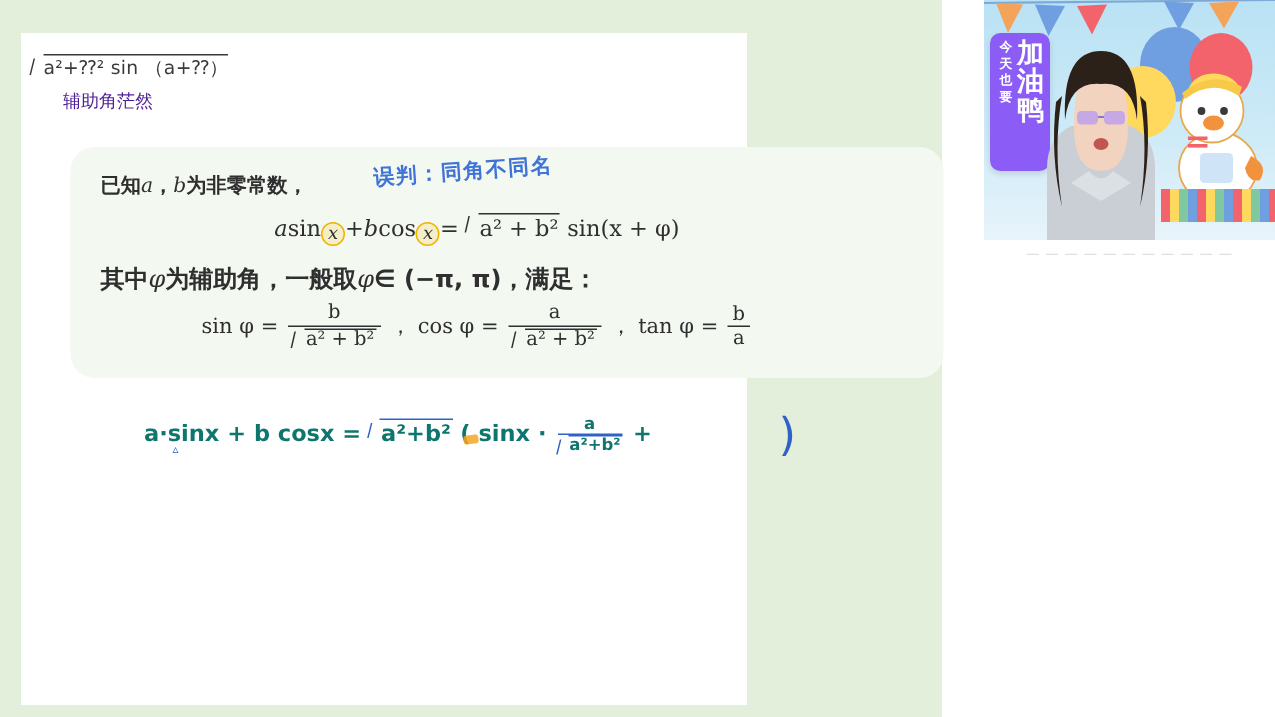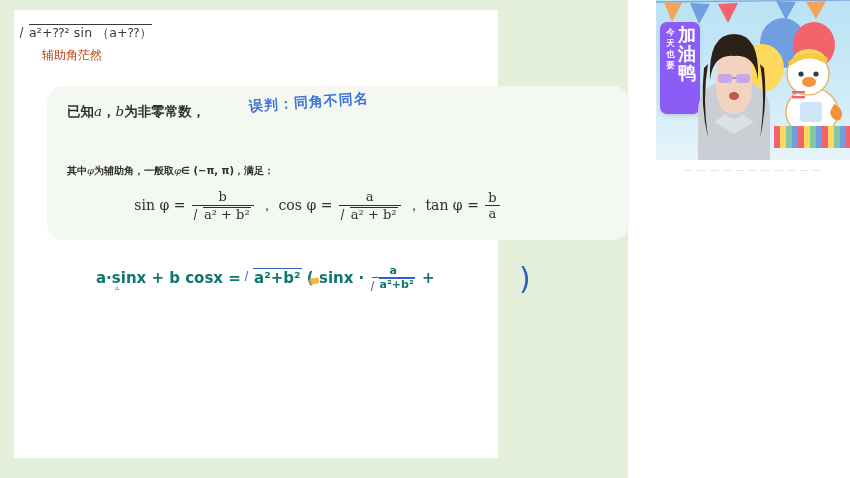--- a/index.html
+++ b/index.html
@@ -9,42 +9,42 @@
     font-family:"Liberation Sans","DejaVu Sans",sans-serif;
   }
   .screen{position:relative;width:850px;height:478px;background:#ffffff;}
 
   
   .slide-outer{
     position:absolute;left:0;top:0;width:628px;height:478px;
     background:#e4efdb;
   }
   .slide-page{
-    position:absolute;left:14px;top:10px;width:484px;height:448px;
+    position:absolute;left:14px;top:22px;width:484px;height:448px;
     background:#ffffff;
   }
 
   
   .corner-note{
     position:absolute;left:6px;top:14px;width:140px;
     color:#3a3a3a;
     font-family:"DejaVu Sans",sans-serif;
   }
   .corner-formula{
     font-size:12.5px;letter-spacing:.2px;white-space:nowrap;
     display:flex;align-items:flex-start;
   }
   .rad-wrap{position:relative;display:inline-block;padding-left:9px;}
   .rad-wrap:before{
     content:"";position:absolute;left:1px;top:3px;width:6px;height:11px;
     border-left:1.4px solid #3a3a3a;transform:skewX(-14deg);
   }
   .rad-bar{border-top:1.2px solid #3a3a3a;padding-top:0px;display:inline-block;}
   .corner-sub{
-    font-size:12px;margin-top:5px;margin-left:22px;color:#c2410c;
+    font-size:12px;margin-top:5px;margin-left:22px;color:#4c1d95;
     font-family:"DejaVu Sans",sans-serif;
   }
 
   
   .banner{
     position:absolute;left:152px;top:19px;width:300px;height:40px;
   }
   .brush{
     position:absolute;left:0;top:0;width:300px;height:40px;
   }
@@ -62,21 +62,21 @@
     position:absolute;left:33px;top:76px;width:542px;height:154px;
     background:#f3f8f1;border-radius:16px;padding-left:40px;
   }
   .card-line{
     position:absolute;color:#2f2f2f;
     font-family:"DejaVu Serif","Liberation Serif",serif;
   }
   .ln1{left:20px;top:17px;font-size:13.5px;font-family:"DejaVu Sans",sans-serif;font-weight:bold;}
   .ln1 i{font-family:"DejaVu Serif",serif;font-style:italic;font-weight:normal;}
   .ln2{left:0;top:44px;width:542px;text-align:center;font-size:15px;}
-  .ln3{left:20px;top:78px;font-size:10px;font-family:"DejaVu Sans",sans-serif;font-weight:bold;}
+  .ln3{left:20px;top:78px;font-size:16px;font-family:"DejaVu Sans",sans-serif;font-weight:bold;}
   .ln3 i{font-family:"DejaVu Serif",serif;font-style:italic;font-weight:normal;}
   .ln4{left:0;top:104px;width:542px;text-align:center;font-size:14px;}
 
   .mi{font-style:italic;font-family:"DejaVu Serif",serif;}
   .circ{
     display:inline-block;border:1.6px solid #f0b400;border-radius:50%;
     width:14px;height:14px;line-height:13px;text-align:center;
     font-style:italic;font-size:12px;vertical-align:-2px;
     background:rgba(250,214,110,.30);
   }
@@ -185,20 +185,25 @@
         <div class="corner-sub">辅助角茫然</div>
       </div>
 
 
       <div class="card">
 
         <div class="card-line ln1">
           <span>已知</span><i>a</i><span>，</span><i>b</i><span>为非零常数，</span>
         </div>
 
+        <div class="card-line ln2">
+          <span class="mi">a</span><span>sin</span><span class="circ">x</span><span>+</span><span class="mi">b</span><span>cos</span><span class="circ">x</span><span>=</span>
+          <span class="sq"><span class="sqbar">a² + b²</span></span>
+          <span>sin(x + φ)</span>
+        </div>
 
         <div class="card-line ln3">
           <span>其中</span><i>φ</i><span>为辅助角，一般取</span><i>φ</i><span>∈ (−π, π)</span><span>，满足：</span>
         </div>
 
         <div class="card-line ln4">
           <span>sin φ</span>
           <span>=</span>
           <span class="frac">
             <span class="num">b</span>

